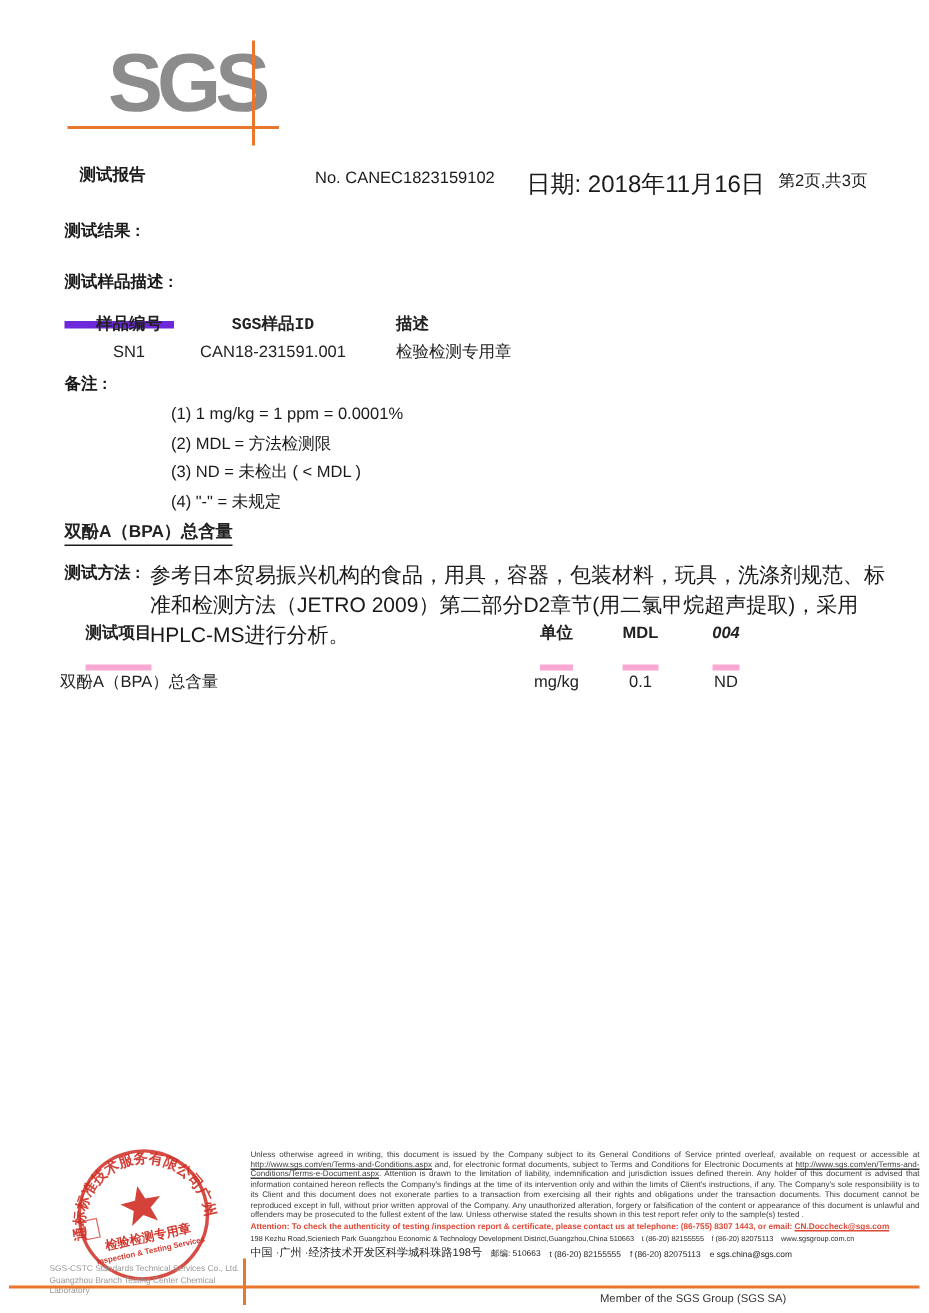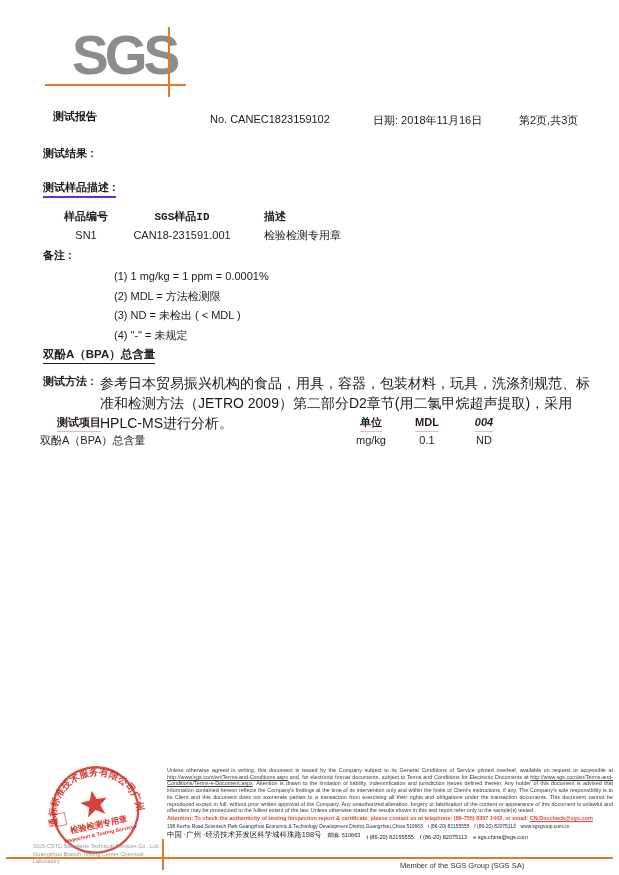--- a/index.html
+++ b/index.html
@@ -14,44 +14,44 @@
     position:absolute; left:72px; top:26px;
     font-size:55px; font-weight:bold; color:#8c8c8c;
     letter-spacing:-4px; line-height:58px;
     font-family:"Liberation Sans",sans-serif;
   }
   .logo-hline { position:absolute; left:45px; top:84px; width:141px; height:2px; background:#e8762d; }
   .logo-vline { position:absolute; left:168px; top:27px; width:2px; height:70px; background:#e8762d; }
   
   .doc-title { position:absolute; left:53px; top:109px; font-size:15px; font-weight:bold; color:#1a1a1a; }
   .report-no { position:absolute; left:210px; top:113px; font-size:11px; color:#1a1a1a; }
-  .date-label { position:absolute; left:373px; top:113px; font-size:11px; color:#1a1a1a; }
+  .date-label { position:absolute; left:351px; top:113px; font-size:16px; color:#1a1a1a; }
   .page-info { position:absolute; left:519px; top:113px; font-size:11px; color:#1a1a1a; }
   
   .lbl { font-size:11px; color:#1a1a1a; font-weight:600; }
   .results-label { position:absolute; left:43px; top:146px;text-align:right; }
-  .sample-desc-label { position:absolute; left:43px; top:180px; border-bottom:2px solid #6d28d9; padding-bottom:1px; }
+  .sample-desc-label { position:absolute; left:43px; top:180px; border-bottom:5px solid #6d28d9; padding-bottom:19px; }
   .sample-table { position:absolute; left:40px; top:208px; width:420px; }
   .st-row { display:grid; grid-template-columns:92px 100px auto; }
   .st-row > div { text-align:center; font-size:11px; line-height:18px; }
   .st-row > div:nth-child(3) { text-align:left; padding-left:32px; }
   .st-head > div { font-weight:bold;font-family:Liberation Mono, monospace; }
   .notes-label { position:absolute; left:43px; top:248px; }
   .notes { position:absolute; left:114px; top:267px; font-size:11px; line-height:19.5px; color:#1a1a1a; }
   .bpa-heading { position:absolute; left:43px; top:347px; font-size:11.5px; font-weight:bold; border-bottom:1px solid #1a1a1a; padding-bottom:1px; }
   .method-label { position:absolute; left:43px; top:374px; }
   .method-text { position:absolute; left:100px; top:373px; width:494px; font-size:14px; line-height:20px; color:#1a1a1a; }
   
   .result-table { position:absolute; left:40px; top:414px; width:540px; }
   .rt-row { display:grid; grid-template-columns:300px 62px 50px 64px; }
   .rt-row > div { font-size:11px; line-height:17px; text-align:center; }
   .rt-row > div:first-child { text-align:left; }
   .rt-head > div { font-weight:bold; }
   .rt-head > div:first-child { padding-left:17px; }
-  .u { border-bottom:1px solid #f9a8d4; padding-bottom:0px; display:inline-block; }
+  .u { border-bottom:4px solid #f9a8d4; padding-bottom:12px; display:inline-block; }
   .ital { font-style:italic; }
   
   .stamp { position:absolute; left:34px; top:760px; width:124px; height:104px; transform:rotate(-12deg); }
   .company-lines { position:absolute; left:33px; top:843px; font-size:5.6px; color:#999; line-height:7.5px; width:130px; }
   .footer-right { position:absolute; left:167px; top:767px; width:446px; }
   .disclaimer { font-size:5.4px; line-height:6.7px; color:#3c3c3c; text-align:justify; }
   .disclaimer .link { text-decoration:underline; color:#3c3c3c; }
   .attention { margin-top:1px; font-size:5.5px; line-height:6.7px; font-weight:bold; color:#e04936; }
   .attention .link { text-decoration:underline; color:#e04936; }
   .addr1 { margin-top:2px; font-size:4.9px; color:#2b2b2b; white-space:nowrap; display:flex; gap:5px; }

